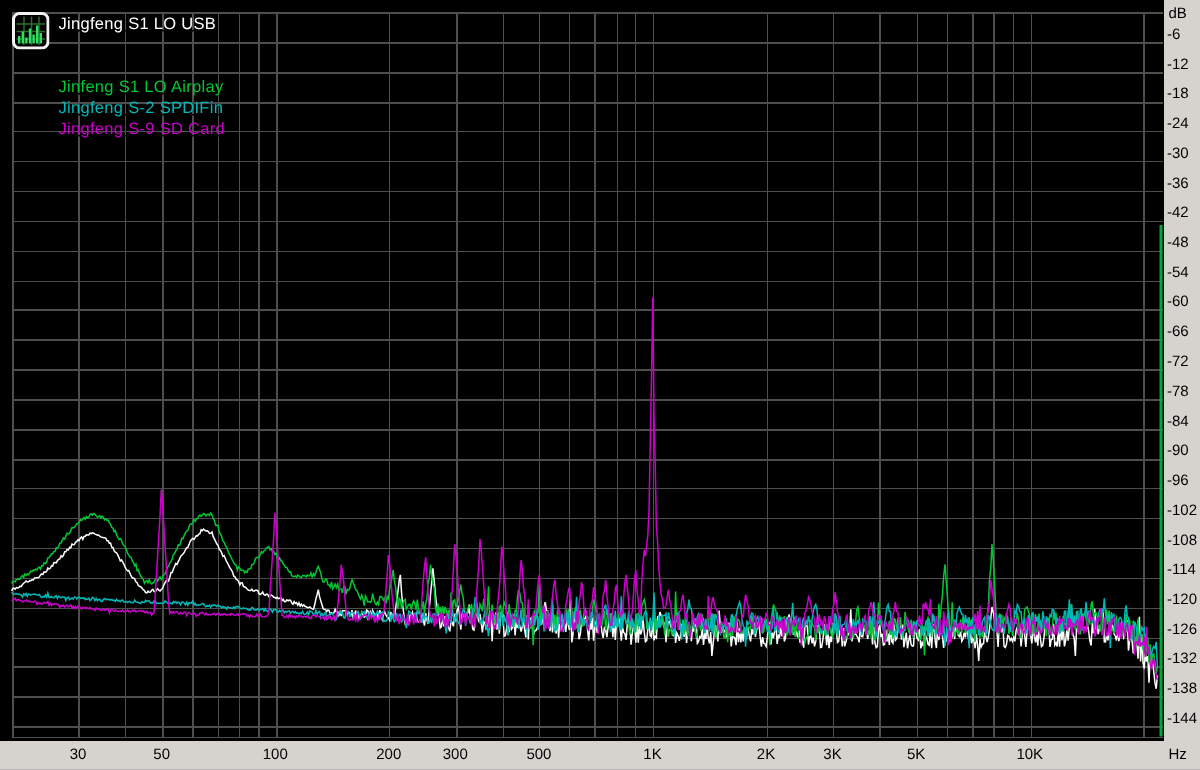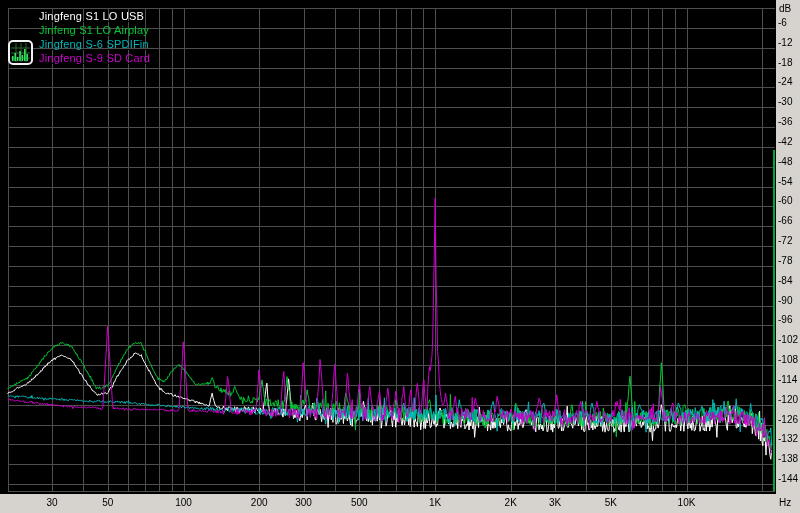--- a/index.html
+++ b/index.html
@@ -1,21 +1,21 @@
 <!DOCTYPE html>
 <html><head>
 <meta charset="utf-8">
 <style>
   html,body{margin:0;padding:0;}
   .screen{
     position:relative;width:800px;height:513px;overflow:hidden;
     background:#d6d3ce;font-family:"Liberation Sans",sans-serif;
   }
   #chart{position:absolute;left:0;top:0;display:block;}
-  .legend{position:absolute;left:8px;top:8px;display:flex;align-items:flex-end;text-decoration:underline;}
+  .legend{position:absolute;left:8px;top:8px;display:flex;align-items:flex-start;text-decoration:underline;}
   .legend-icon{width:25px;height:25px;margin-right:4px;}
   .legend-items{margin-left:2px;padding-top:1px;}
   .legend-item{
     font-size:11px;line-height:14px;white-space:nowrap;
     letter-spacing:0.2px;
   }
 </style>
 </head>
 <body>
 
@@ -144,18 +144,18 @@
           <rect x="8.8" y="17" width="1.6" height="4"></rect>
             <rect x="11.2" y="11" width="1.6" height="10"></rect>
           <rect x="13.6" y="15" width="1.6" height="6"></rect>
             <rect x="16" y="9" width="1.6" height="12"></rect>
           <rect x="18.4" y="14" width="1.6" height="7"></rect>
         </g>
       </svg>
     </div>
     <div class="legend-items">
       <div class="legend-item" style="color: rgb(255, 255, 255);">Jingfeng S1 LO USB</div>
-      <div class="legend-item" style="color: rgb(0, 200, 50);">Jinfeng S1 LO Airplay</div>
-      <div class="legend-item" style="color: rgb(0, 184, 184);">Jingfeng S-6 SPDIFin</div>
+      <div class="legend-item" style="color: rgb(0, 200, 50); margin-top: 28px;">Jinfeng S1 LO Airplay</div>
+      <div class="legend-item" style="color: rgb(0, 184, 184);">Jingfeng S-2 SPDIFin</div>
       <div class="legend-item" style="color: rgb(204, 0, 204);">Jingfeng S-9 SD Card</div>
     </div>
   </div>
 </div>
 
 </body></html>

